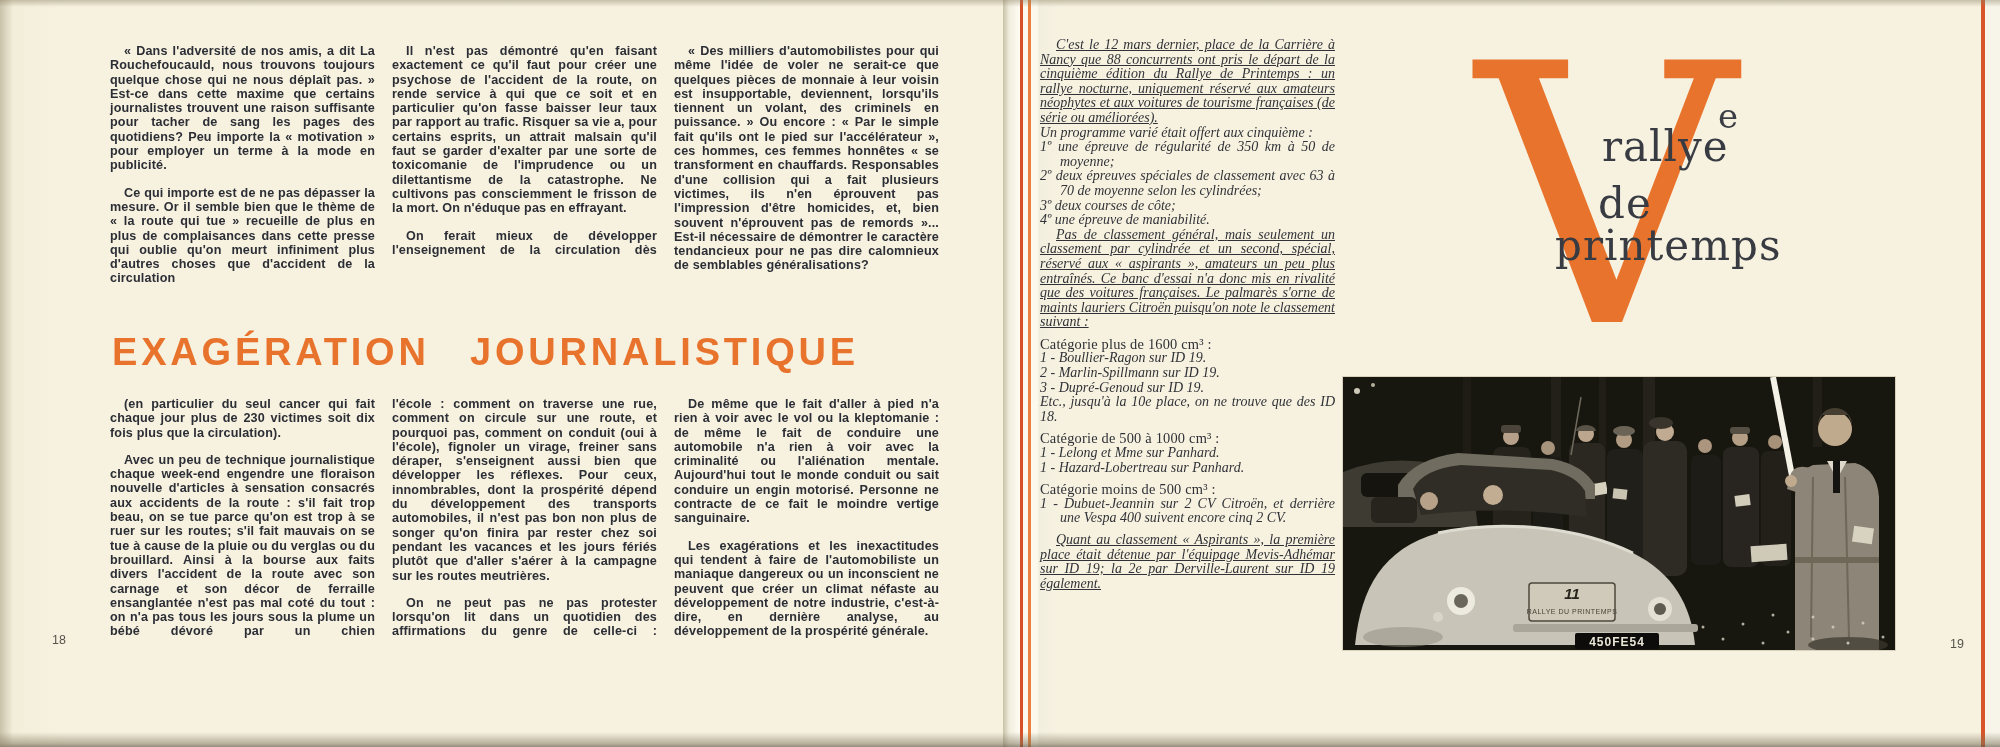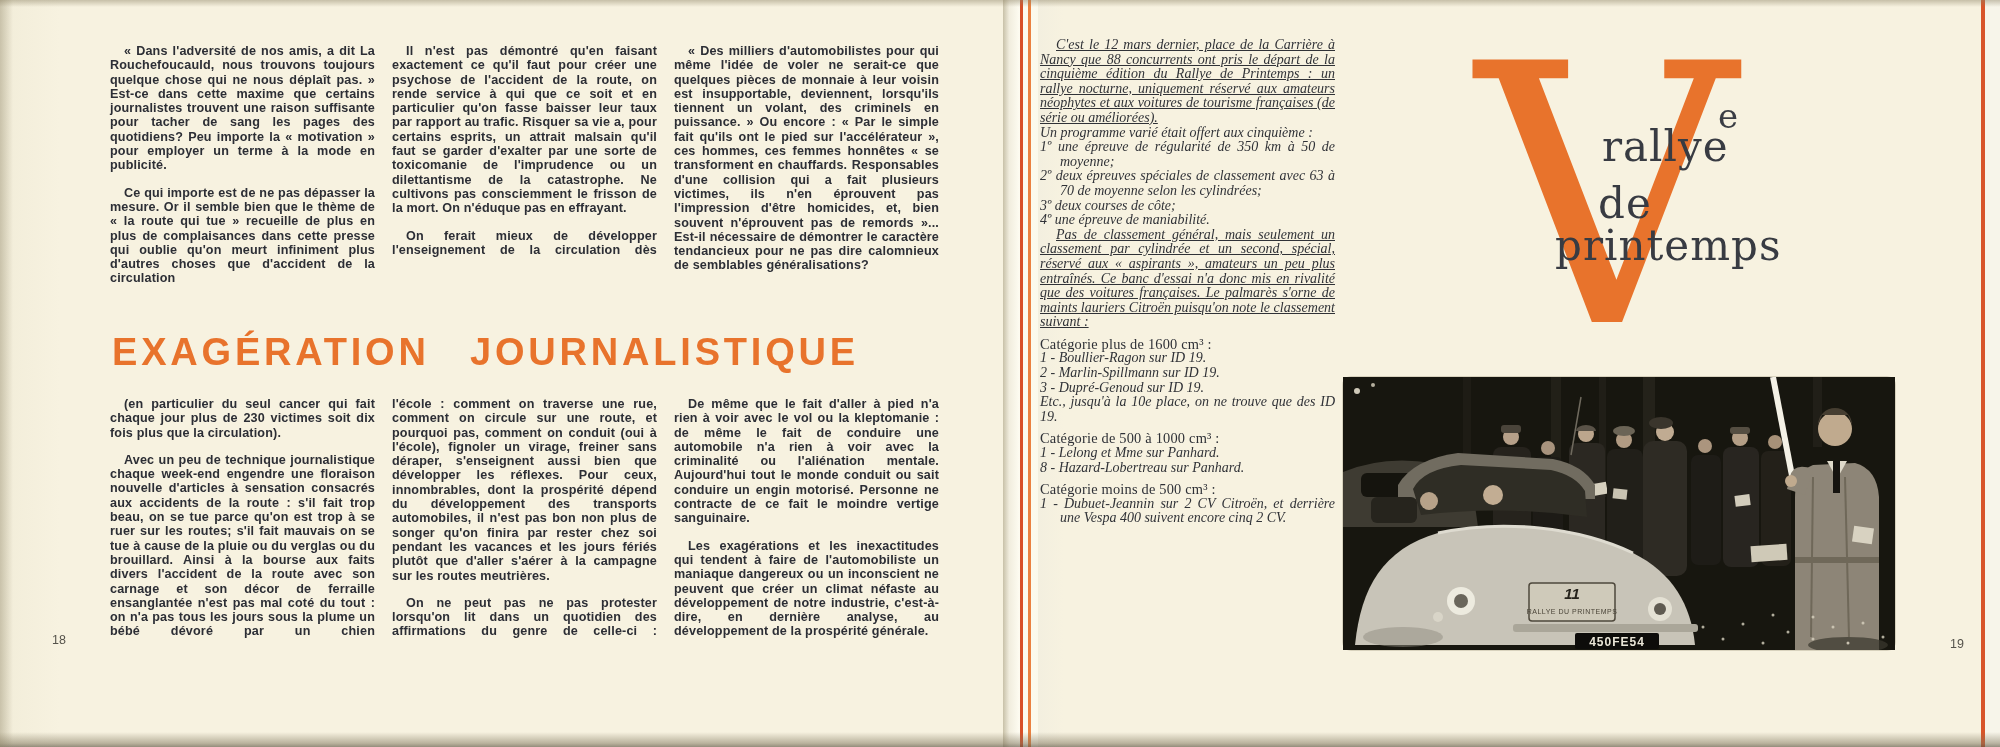--- a/index.html
+++ b/index.html
@@ -51,21 +51,21 @@
              font-size:360px;line-height:1;color:#e8732c;font-weight:400;}
   .v-sup{position:absolute;left:680px;top:96px;font-family:"DejaVu Serif",serif;
          font-size:34px;color:#3a3d44;}
   .v-word{position:absolute;font-family:"DejaVu Serif",serif;font-size:42px;
           line-height:1;color:#383b42;letter-spacing:1px;}
   .w1{left:564px;top:126px;}
   .w2{left:560px;top:183px;}
   .w3{left:473px;top:225px;margin-left:44px;}
   
   .photo{position:absolute;left:305px;top:377px;width:552px;height:273px;
-         box-shadow:0 0 0 1px #d8d2bd;border-radius:8px;}
+         box-shadow:0 0 0 1px #d8d2bd;}
   .photo svg{display:block;}
 </style>
 </head>
 <body>
 
 <div class="scan">
 
   <div class="page-left">
 
     <div class="cols cols-top">
@@ -115,29 +115,30 @@
       <p class="hang">1º une épreuve de régularité de 350 km à 50 de moyenne;</p>
       <p class="hang">2º deux épreuves spéciales de classement avec 63 à 70 de moyenne selon les cylindrées;</p>
       <p class="hang">3º deux courses de côte;</p>
       <p class="hang">4º une épreuve de maniabilité.</p>
       <p class="ind">Pas de classement général, mais seulement un classement par cylindrée et un second, spécial, réservé aux « aspirants », amateurs un peu plus entraînés. Ce banc d'essai n'a donc mis en rivalité que des voitures françaises. Le palmarès s'orne de maints lauriers Citroën puisqu'on note le classement suivant :</p>
 
       <p class="cat">Catégorie plus de 1600 cm³ :</p>
       <p class="hang">1 - Boullier-Ragon sur ID 19.</p>
       <p class="hang">2 - Marlin-Spillmann sur ID 19.</p>
       <p class="hang">3 - Dupré-Genoud sur ID 19.</p>
-      <p>Etc., jusqu'à la 10e place, on ne trouve que des ID 19.</p>
+      <p>Etc., jusqu'à la 10e place, on ne trouve que des ID 18.</p>
 
       <p class="cat">Catégorie de 500 à 1000 cm³ :</p>
       <p class="hang">1 - Lelong et Mme sur Panhard.</p>
-      <p class="hang">8 - Hazard-Lobertreau sur Panhard.</p>
+      <p class="hang">1 - Hazard-Lobertreau sur Panhard.</p>
 
       <p class="cat">Catégorie moins de 500 cm³ :</p>
       <p class="hang">1 - Dubuet-Jeannin sur 2 CV Citroën, et derrière une Vespa 400 suivent encore cinq 2 CV.</p>
 
+      <p class="ind mt7">Quant au classement « Aspirants », la première place était détenue par l'équipage Mevis-Adhémar sur ID 19; la 2e par Derville-Laurent sur ID 19 également.</p>
     </div>
 
     <div class="v-initial">V</div>
     <div class="v-sup">e</div>
     <div class="v-word w1">rallye</div>
     <div class="v-word w2">de</div>
     <div class="v-word w3">printemps</div>
 
     <div class="photo">
       <svg width="552" height="273" viewBox="0 0 552 273" xmlns="http://www.w3.org/2000/svg">

